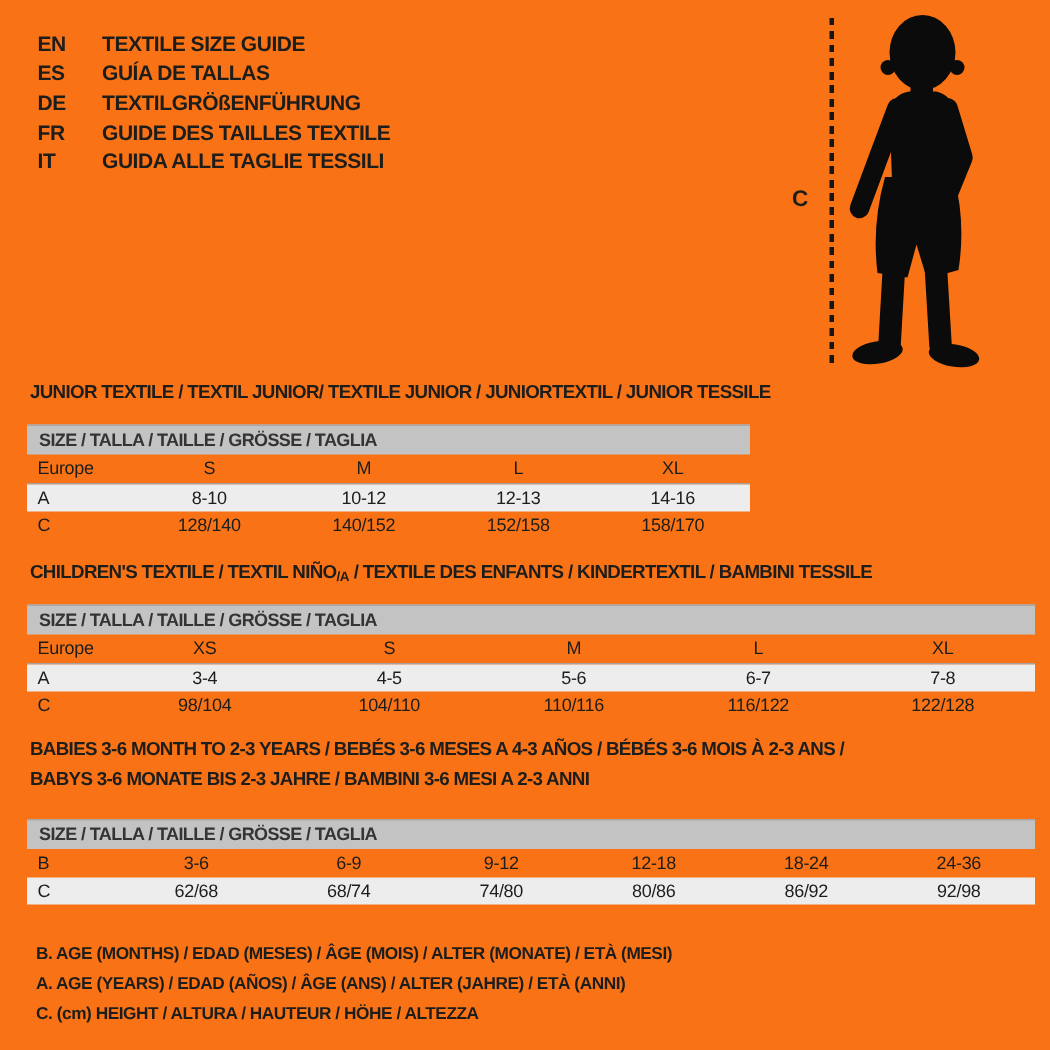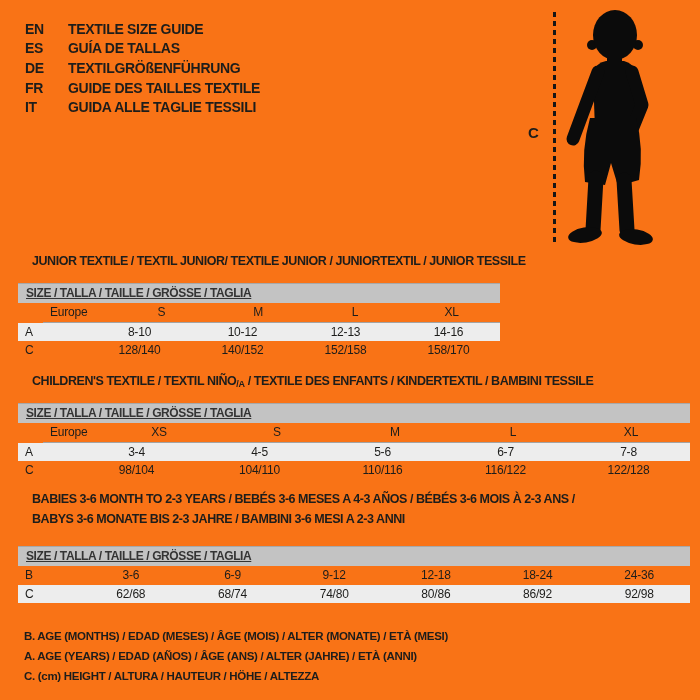--- a/index.html
+++ b/index.html
@@ -12,32 +12,32 @@
   .lang-row{display:flex;height:19.6px;align-items:center;
     font-size:14px;font-weight:bold;letter-spacing:-0.3px;}
   .lang-code{width:43px;}
   
   .measure-line{position:absolute;left:553px;top:12px;width:3px;height:233px;
     background:repeating-linear-gradient(to bottom,#161616 0 5px,transparent 5px 9px);}
   .measure-label{position:absolute;left:528px;top:124px;
     font-size:15px;font-weight:bold;}
   .silhouette{position:absolute;left:560px;top:8px;}
   
-  .sec-title{position:absolute;left:32px;font-size:12.5px;font-weight:bold;
+  .sec-title{position:absolute;left:20px;font-size:12.5px;font-weight:bold;
     letter-spacing:-0.45px;line-height:20px;white-space:nowrap;}
   .sec-title .sub{font-size:9px;vertical-align:-2px;letter-spacing:-0.3px;}
   
   .tbl{position:absolute;left:18px;}
   .tbl-bar{height:19px;line-height:19px;background:#c3c3c3;border-top:1px solid #a8a8a8;
-    padding-left:8px;font-size:12px;font-weight:bold;color:#343434;letter-spacing:-0.4px;text-decoration:underline;}
+    padding-left:8px;font-size:12px;font-weight:bold;color:#343434;letter-spacing:-0.4px;}
   .tbl-row{display:flex;height:18.5px;align-items:center;font-size:12px;letter-spacing:-0.2px;}
   .tbl-label{padding-left:7px;box-sizing:border-box;}
   .w-label-1{width:70px;} .w-label-2{width:57px;} .w-label-3{width:62px;}
   .tbl-cell{flex:1;text-align:center;}
-  .r-line{border-bottom:1px solid #a3a3a3;margin-left:25px;}
+  .r-line{border-bottom:1px solid #a3a3a3;}
   .r-shade{background:#ededed;}
   
   .footnotes{position:absolute;left:24px;top:626px;}
   .footnote{height:20px;line-height:20px;font-size:11.5px;font-weight:bold;
     letter-spacing:-0.3px;white-space:nowrap;}
 </style>
 </head>
 <body>
 
 <div id="canvas">

